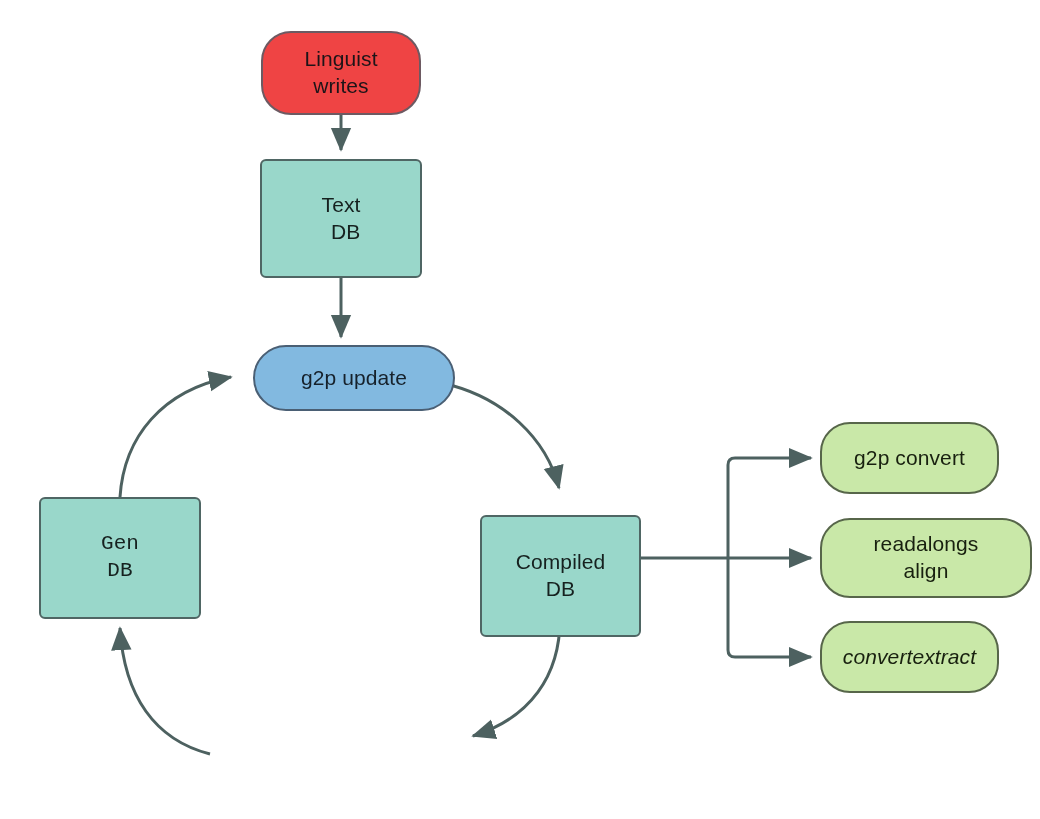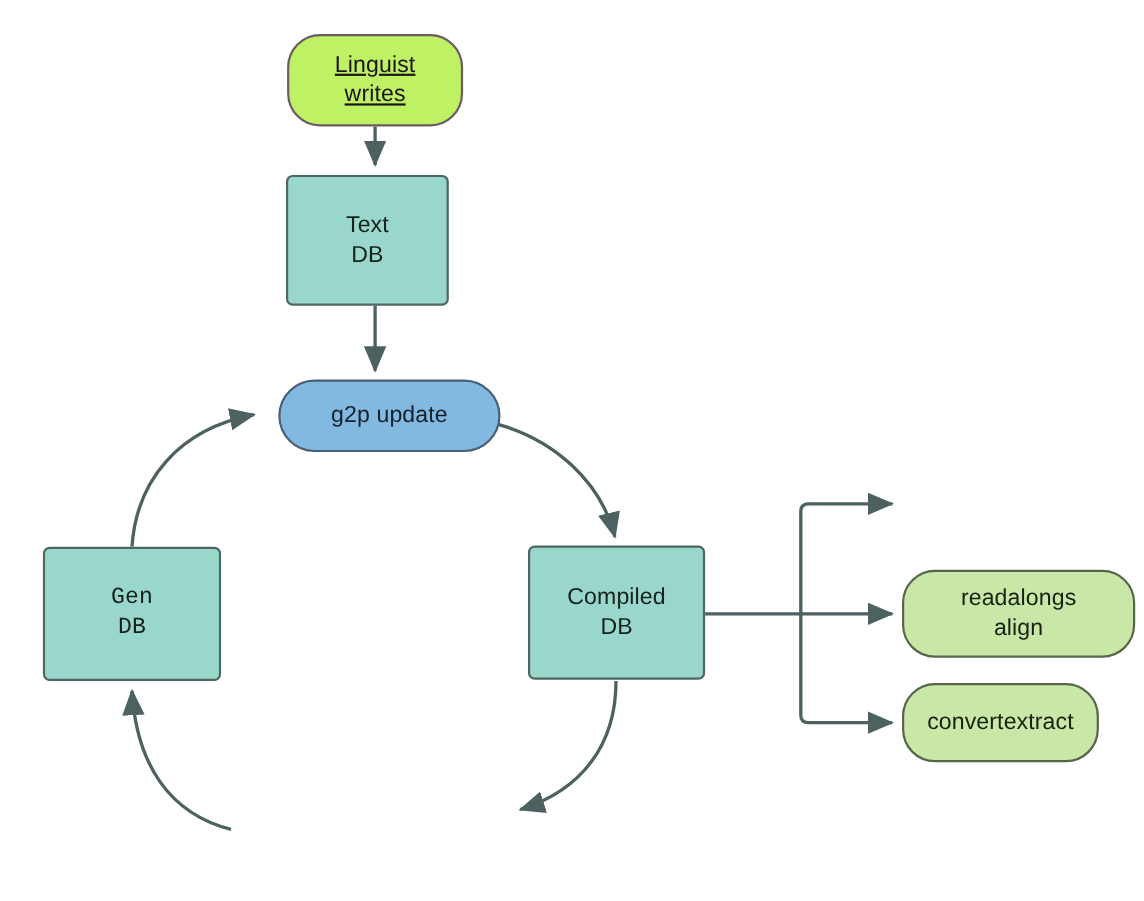--- a/index.html
+++ b/index.html
@@ -32,21 +32,21 @@
     justify-content: center;
     text-align: center;
     border: 2px solid #4d6160;
     color: #16211f;
     font-size: 21px;
     line-height: 1.28;
     letter-spacing: 0.1px;
     white-space: pre-line;
     z-index: 2;
   }
-  .node-pink    { background: #bef264; border-color: #6d5a62; color: #1d1418; text-decoration: underline; }
+  .node-pink    { background: #ef4444; border-color: #6d5a62; color: #1d1418; }
   .node-teal    { background: #99d7ca; border-color: #4f6664; }
   .node-blue    { background: #82b9e0; border-color: #4a5f74; color: #16212b; }
   .node-green   { background: #c9e8a8; border-color: #57664a; color: #18200f; }
 
   .shape-rect    { border-radius: 6px; }
   .shape-round   { border-radius: 30px; }
   .shape-stadium { border-radius: 999px; }
 </style>
 </head>
 <body>
@@ -79,31 +79,32 @@
 
       <path d="M728,558 L811,558" marker-end="url(#arrowhead)"></path>
 
       <path d="M728,558 L728,650 Q728,657 735,657 L811,657" marker-end="url(#arrowhead)"></path>
     </g>
   </svg>
 
   <div class="node node-pink shape-round" style="left:261px; top:31px; width:160px; height:84px;">Linguist
 writes</div>
 
-  <div class="node node-teal shape-rect" style="left:260px; top:159px; width:148px; height:119px;">Text
+  <div class="node node-teal shape-rect" style="left:260px; top:159px; width:162px; height:119px;text-align:right;">Text
 DB</div>
 
   <div class="node node-blue shape-stadium" style="left:253px; top:345px; width:202px; height:66px;">g2p update</div>
 
   <div class="node node-teal shape-rect" style="left:39px; top:497px; width:162px; height:122px;font-family:Liberation Mono, monospace;">Gen
 DB</div>
 
-  <div class="node node-teal shape-rect" style="left:480px; top:496px; width:161px; height:122px;">Compiled
+  <div class="node node-teal shape-rect" style="left:480px; top:515px; width:161px; height:122px;">Compiled
 DB</div>
 
 
+  <div class="node node-green shape-round" style="left:820px; top:422px; width:179px; height:72px;">g2p convert</div>
 
   <div class="node node-green shape-round" style="left:820px; top:518px; width:212px; height:80px;">readalongs
 align</div>
 
-  <div class="node node-green shape-round" style="left:820px; top:621px; width:179px; height:72px;">convertextract</div>
+  <div class="node node-green shape-round" style="left:820px; top:621px; width:179px; height:72px;font-style:italic;">convertextract</div>
 
 </div>
 
 </body></html>

